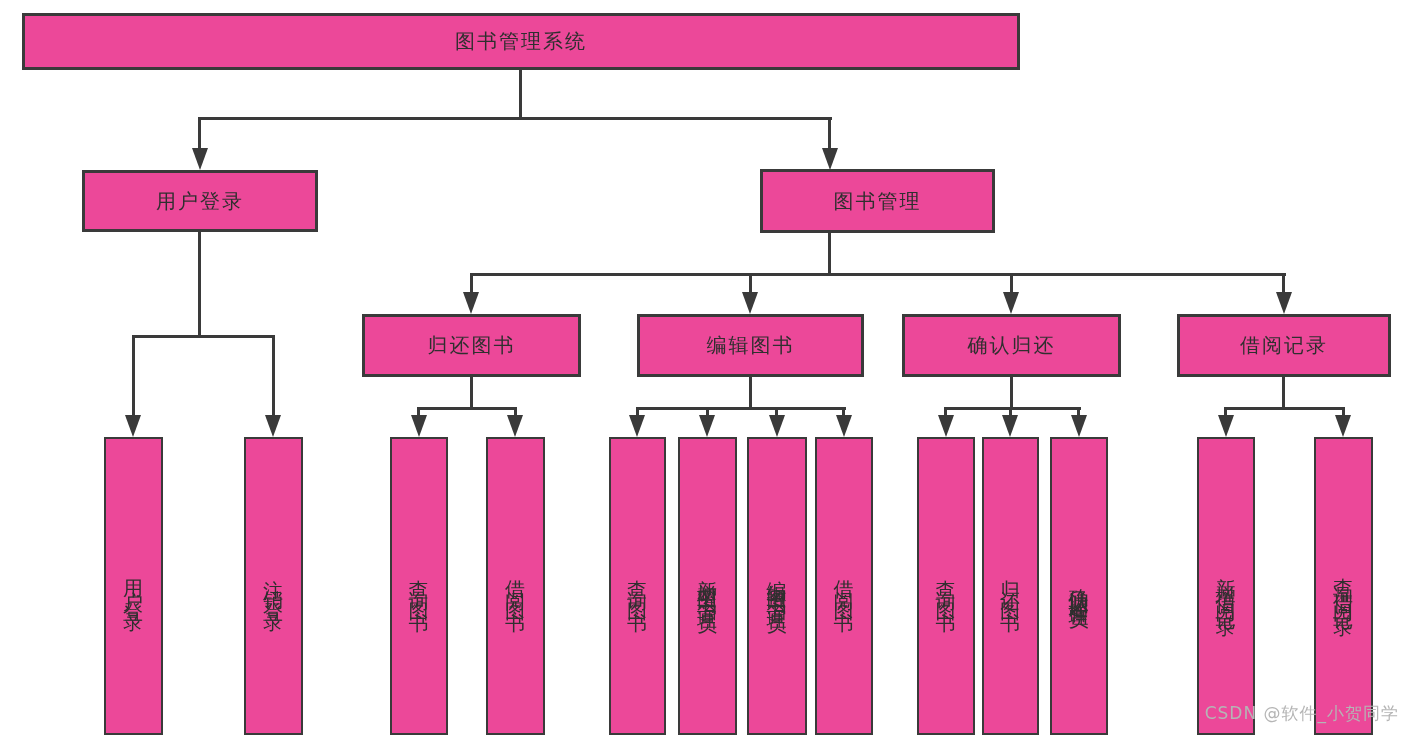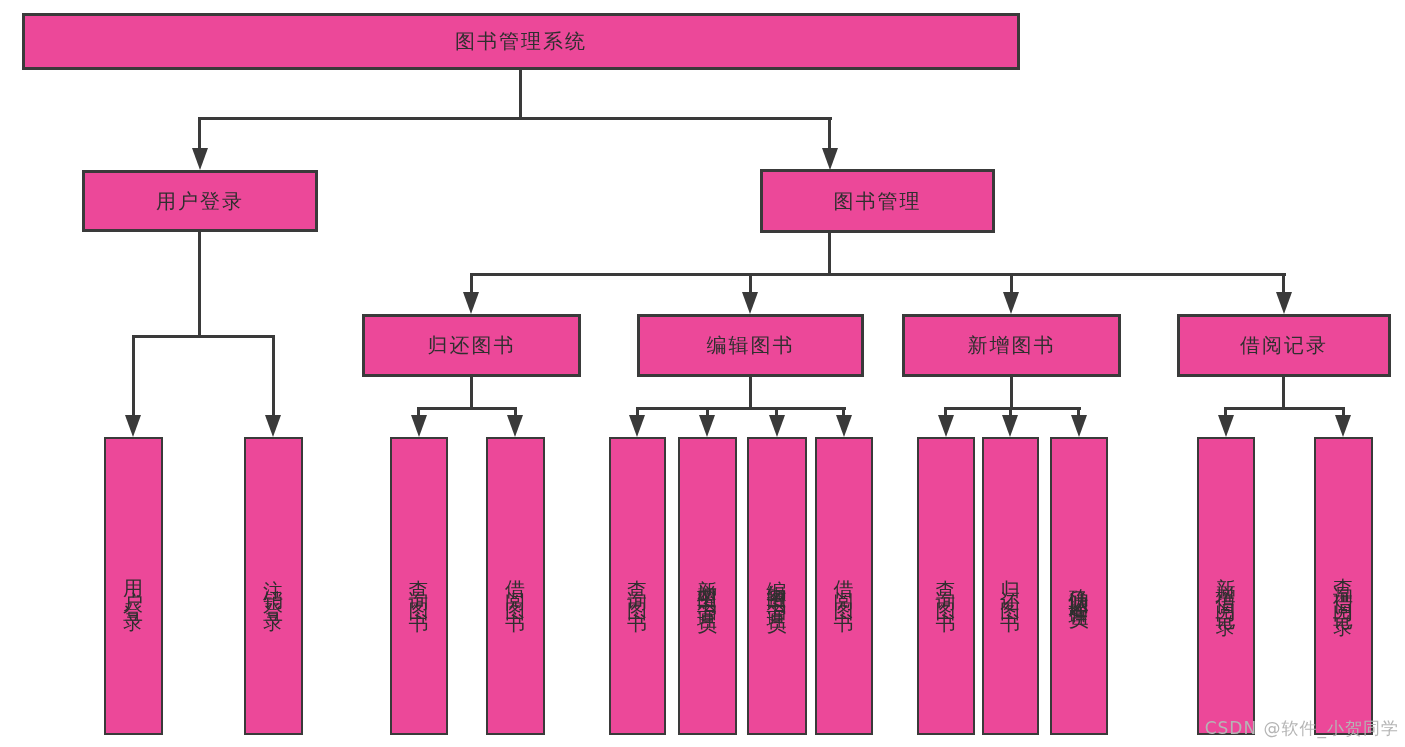--- a/index.html
+++ b/index.html
@@ -38,21 +38,21 @@
   .hline { position: absolute; height: 3px; background: var(--line, #3a3a3a); }
   .arrow {
     position: absolute;
     width: 0; height: 0;
     border-left: 8px solid transparent;
     border-right: 8px solid transparent;
     border-top: 22px solid var(--line, #3a3a3a);
   }
   .watermark {
     position: absolute;
-    top: 717px;
+    top: 702px;
     right: 6px;
     font-size: 17px;
     letter-spacing: 1px;
     color: var(--watermark, #b5b5b5);
     z-index: 10;
     white-space: nowrap;
   }
 </style>
 </head>
 <body>
@@ -95,21 +95,21 @@
   <div class="vline" style="left:1282px; top:273px; height:21px;"></div>
   <div class="arrow" style="left:1276px; top:292px;"></div>
 
   <div class="box h" style="left:362px; top:314px; width:219px; height:63px;">
     <span>归还图书</span>
   </div>
   <div class="box h" style="left:637px; top:314px; width:227px; height:63px;">
     <span>编辑图书</span>
   </div>
   <div class="box h" style="left:902px; top:314px; width:219px; height:63px;">
-    <span>新增图书</span>
+    <span>确认归还</span>
   </div>
   <div class="box h" style="left:1177px; top:314px; width:214px; height:63px;">
     <span>借阅记录</span>
   </div>
 
   <div class="vline" style="left:470px; top:377px; height:32px;"></div>
   <div class="hline" style="left:417px; top:407px; width:100px;"></div>
   <div class="vline" style="left:417px; top:407px; height:10px;"></div>
   <div class="arrow" style="left:411px; top:415px;"></div>
   <div class="vline" style="left:514px; top:407px; height:10px;"></div>

